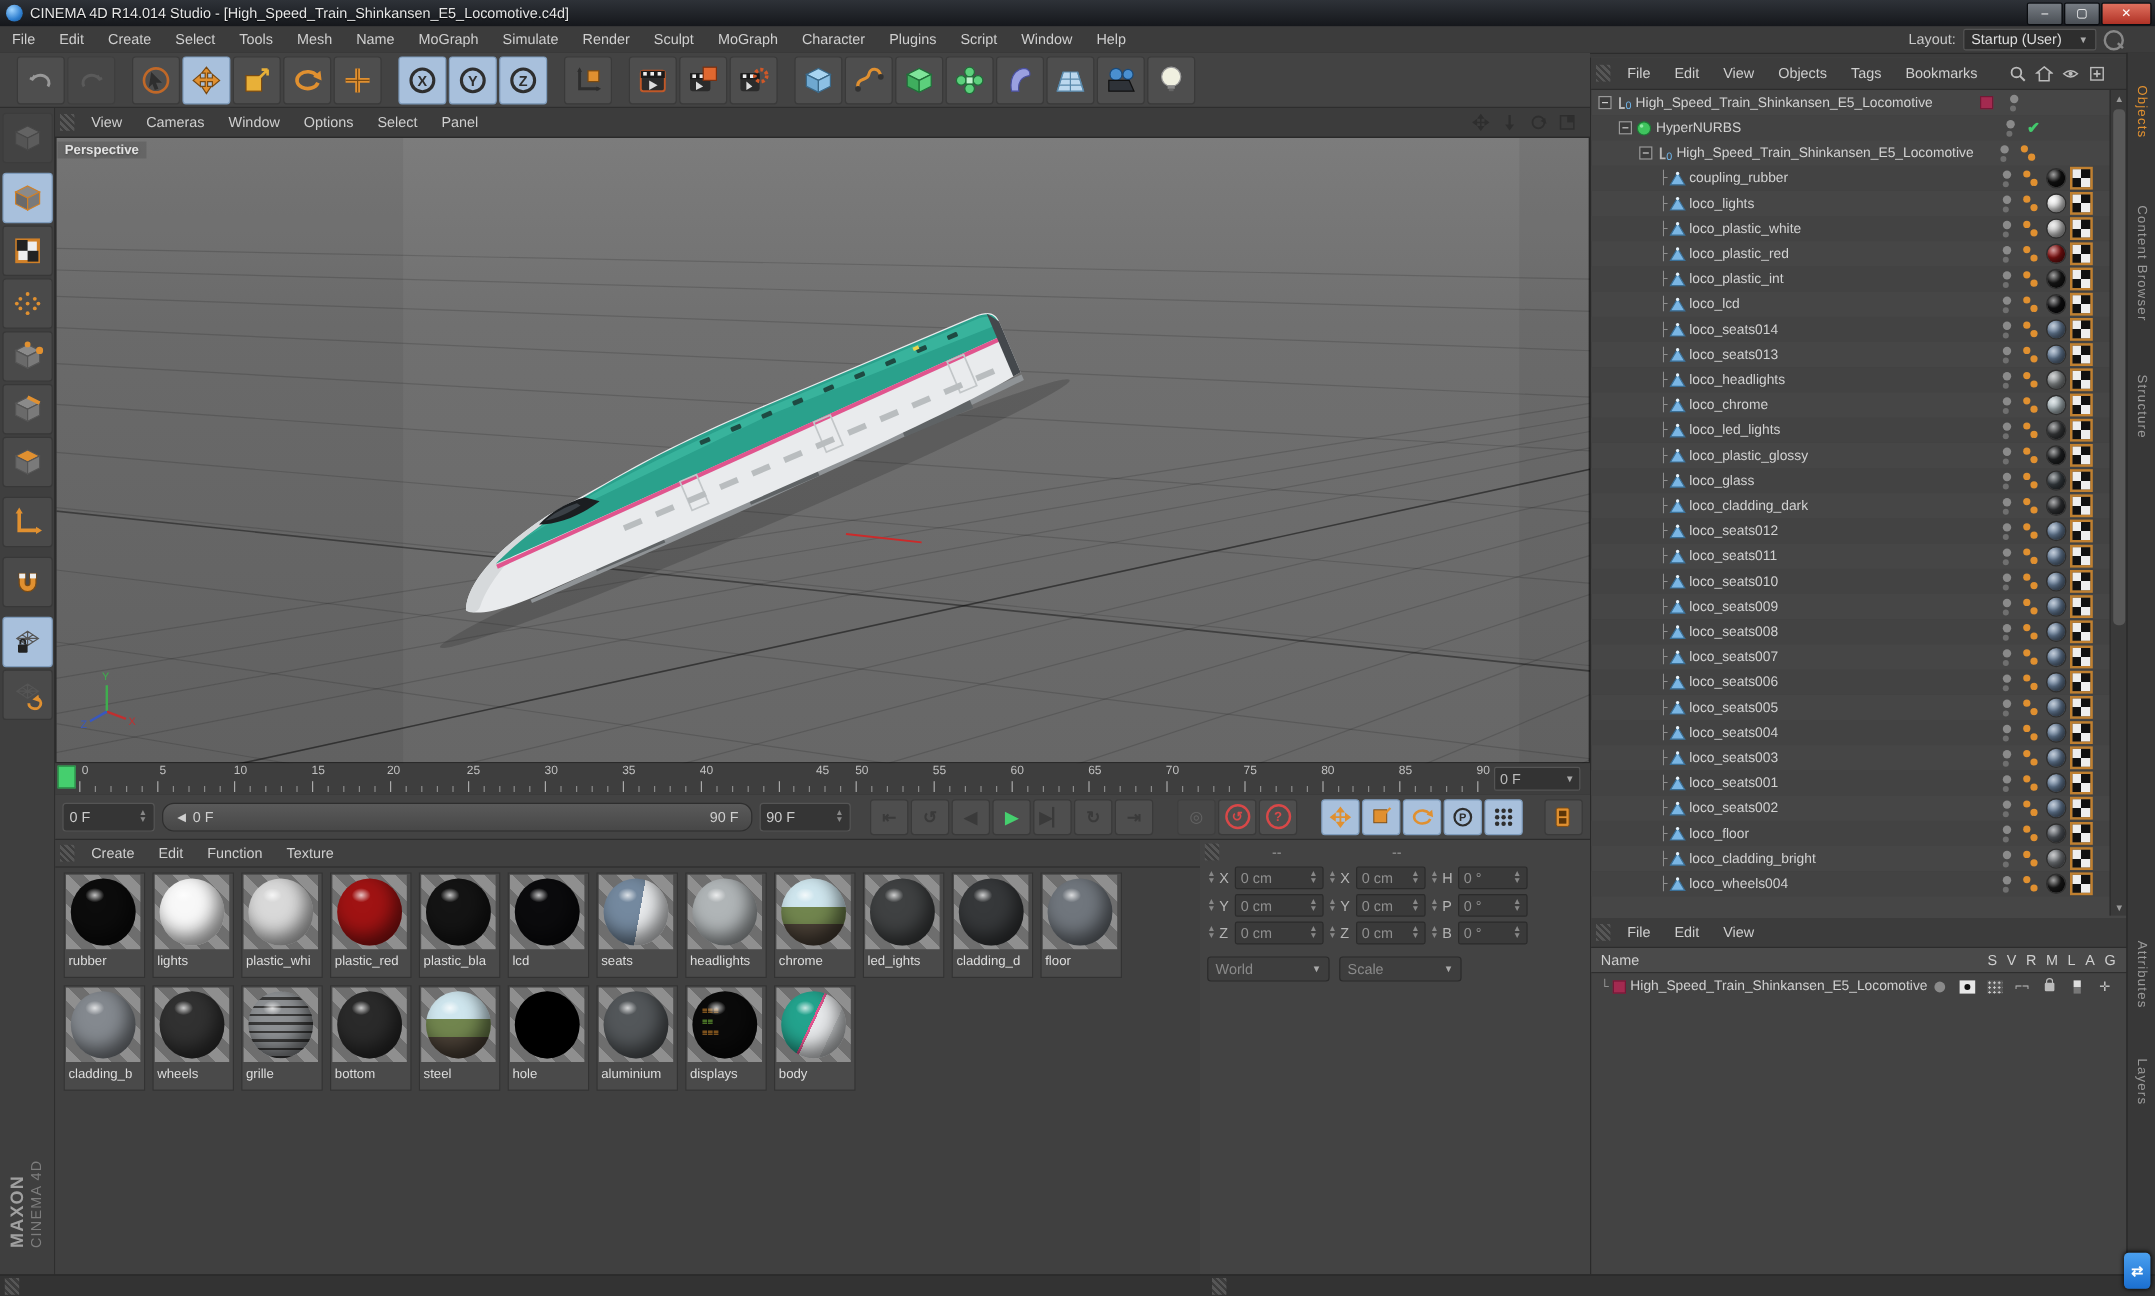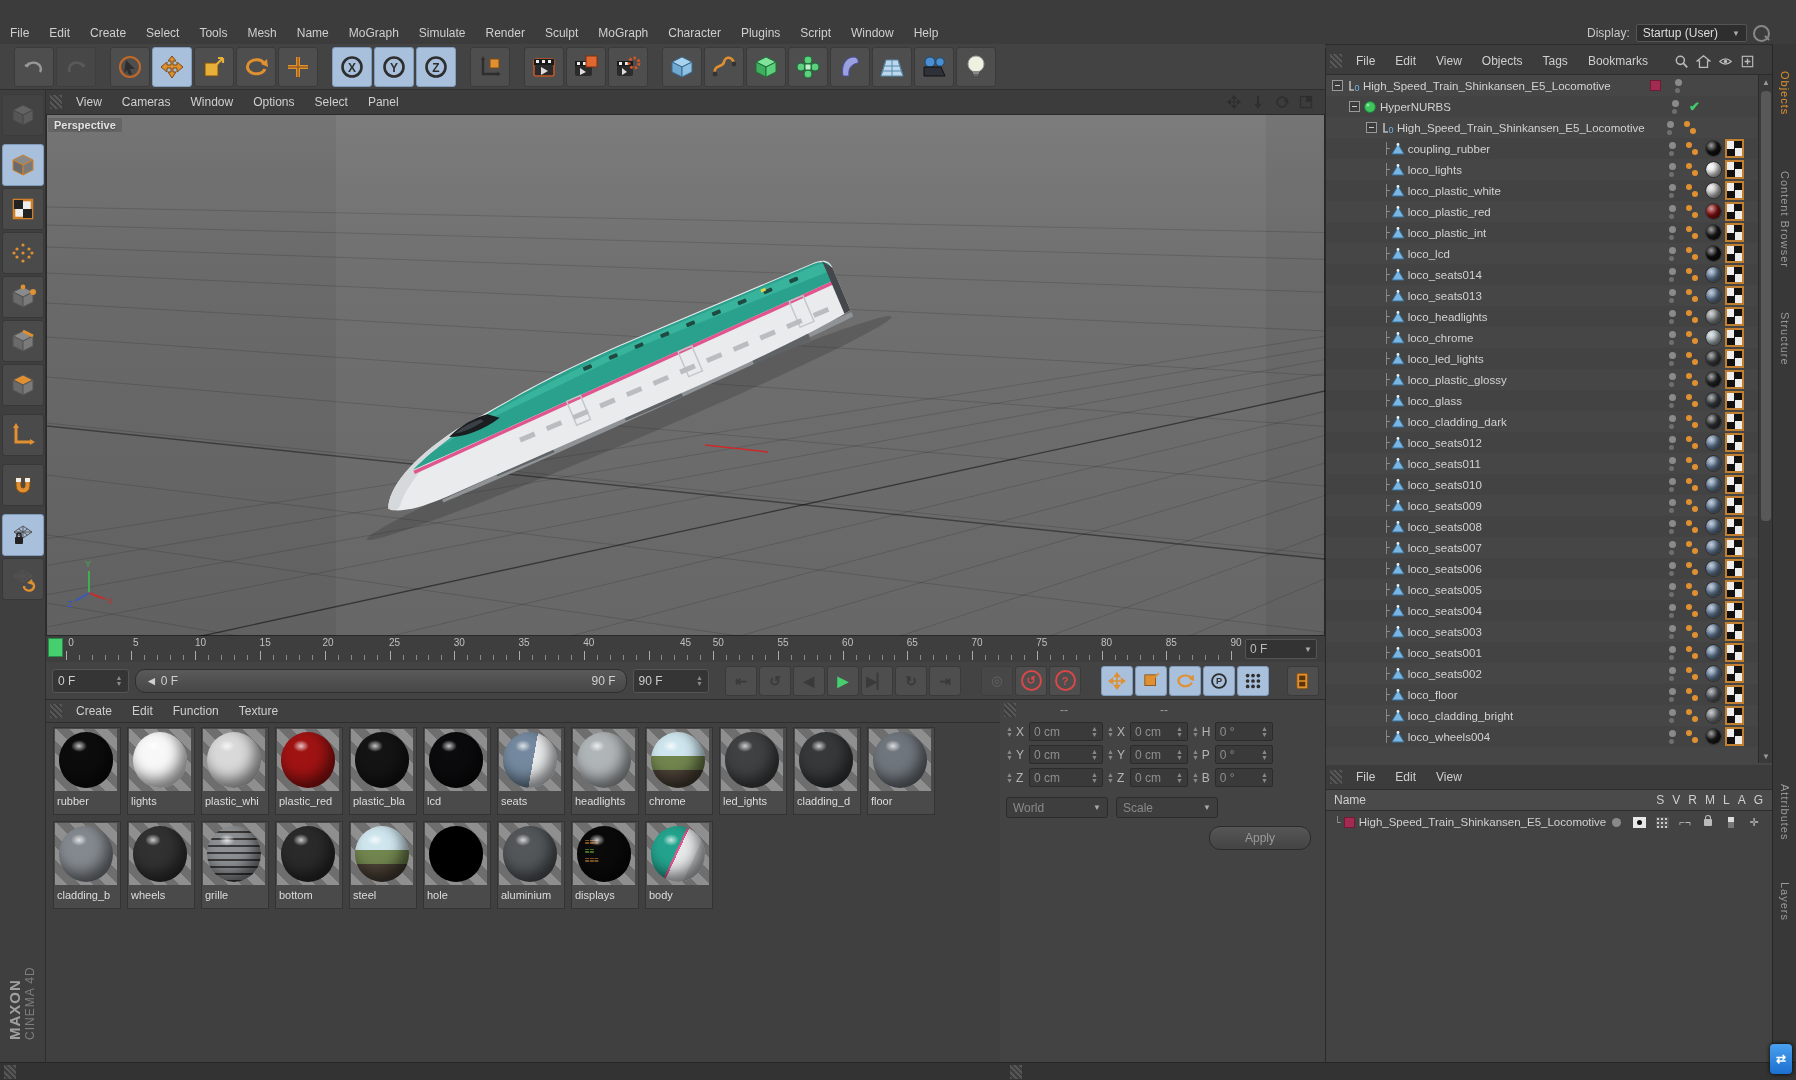--- a/index.html
+++ b/index.html
@@ -160,20 +160,29 @@
   #tv-icon{left:1770px;top:1044px;width:22px;height:30px;border-radius:4px;
     background:linear-gradient(#4aa0f0,#1b6fd0);display:flex;align-items:center;justify-content:center;
     color:#fff;font-weight:bold;font-size:12px;box-shadow:0 0 4px #000;}
   svg{display:block;}
 </style>
 </head>
 <body>
 
 <div id="app">
 
+  <div id="titlebar" class="abs">
+    <div id="app-icon"></div>
+    <div id="title-text">CINEMA 4D R14.014 Studio - [High_Speed_Train_Shinkansen_E5_Locomotive.c4d]</div>
+    <div class="wbtns">
+      <div class="wbtn">–</div>
+      <div class="wbtn">▢</div>
+      <div class="wbtn close">✕</div>
+    </div>
+  </div>
 
   <div id="menubar" class="abs">
     <div id="menu-items" style="display:flex;">
         <span class="menu-item">File</span>
         <span class="menu-item">Edit</span>
         <span class="menu-item">Create</span>
         <span class="menu-item">Select</span>
         <span class="menu-item">Tools</span>
         <span class="menu-item">Mesh</span>
         <span class="menu-item">Name</span>
@@ -182,21 +191,21 @@
         <span class="menu-item">Render</span>
         <span class="menu-item">Sculpt</span>
         <span class="menu-item">MoGraph</span>
         <span class="menu-item">Character</span>
         <span class="menu-item">Plugins</span>
         <span class="menu-item">Script</span>
         <span class="menu-item">Window</span>
         <span class="menu-item">Help</span>
       </div>
     <div id="layout-box">
-      <span>Display:</span>
+      <span>Layout:</span>
       <div id="layout-select">
         <span>Startup (User)</span>
           <span class="tiny-arrow">▼</span>
       </div>
       <div id="layout-search"></div>
     </div>
   </div>
 
   <div id="toolbar" class="abs">
       <div class="tbtn">
@@ -1062,23 +1071,20 @@
     <div class="coord-bottom">
       <div class="cselect">
         <span>World</span>
           <span class="tiny-arrow">▼</span>
       </div>
       <div class="cselect">
         <span>Scale</span>
           <span class="tiny-arrow">▼</span>
       </div>
     </div>
-    <div style="display:flex;justify-content:flex-end;padding-right:14px;">
-      <div id="apply-btn">Apply</div>
-    </div>
   </div>
 
   <div id="om" class="abs">
     <div id="om-menu">
       <div class="grip"></div>
       <div id="om-menu-items" style="display:flex;">
           <span class="menu-item">File</span>
           <span class="menu-item">Edit</span>
           <span class="menu-item">View</span>
           <span class="menu-item">Objects</span>

